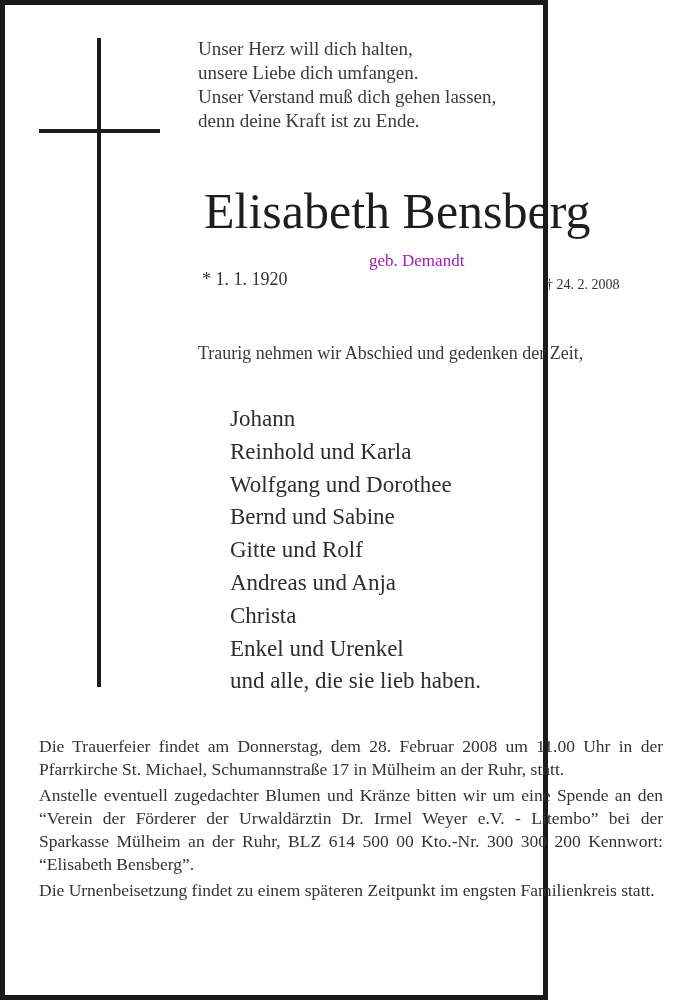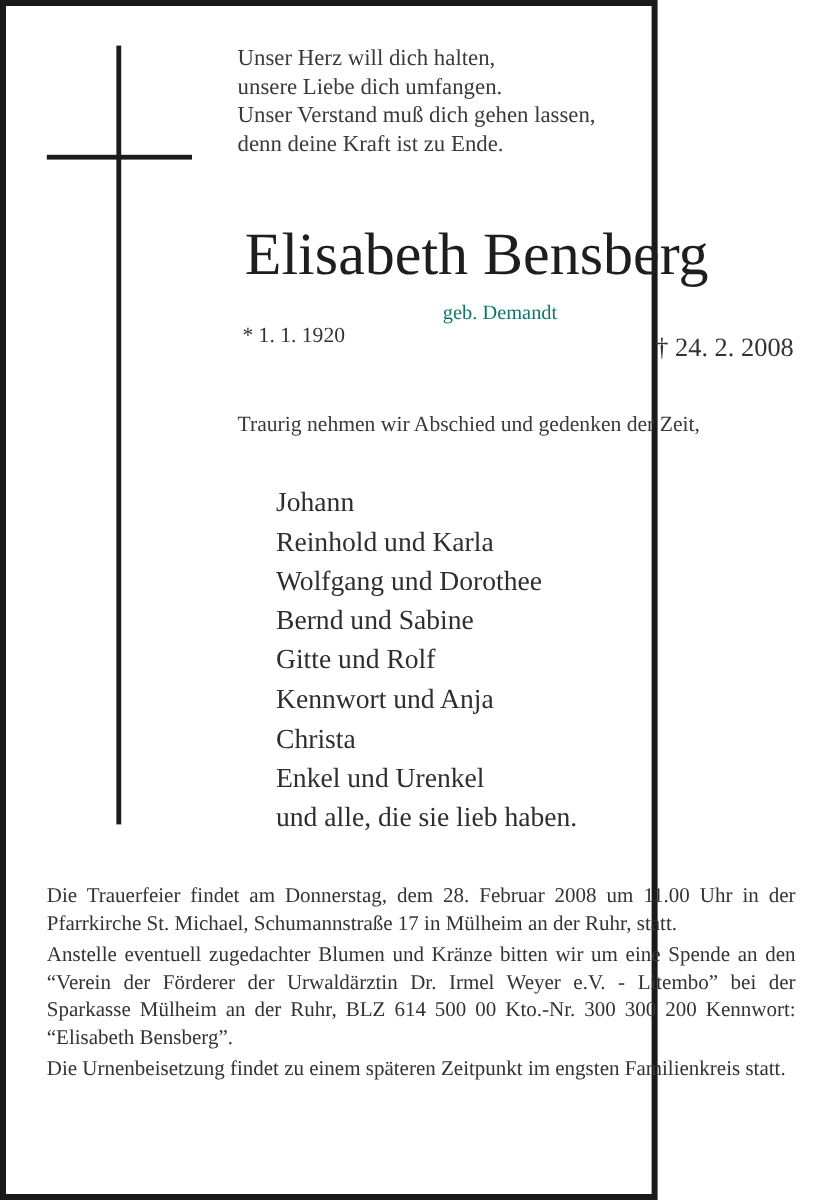--- a/index.html
+++ b/index.html
@@ -12,23 +12,23 @@
       background: #ffffff;
     }
     .serif { font-family: "Liberation Serif", "DejaVu Serif", serif; color: #2a2a2a; }
     .cross-v { position: absolute; left: 92px; top: 33px; width: 4px; height: 649px; background: #1c1c1c; }
     .cross-h { position: absolute; left: 34px; top: 124px; width: 121px; height: 4px; background: #1c1c1c; }
 
     .poem { position: absolute; left: 193px; top: 32px; font-size: 19px; line-height: 24px; color: #3a3a3a; }
     .poem div { white-space: nowrap; }
 
     .name { position: absolute; left: 199px; top: 176px; font-size: 50px; line-height: 60px; color: #1e1e1e; white-space: nowrap; letter-spacing: 0px; font-family: Liberation Serif, serif; }
-    .maiden { position: absolute; left: 364px; top: 246px; font-size: 17px; color: #0f766e; white-space: nowrap; }
+    .maiden { position: absolute; left: 364px; top: 246px; font-size: 17px; color: #a21caf; white-space: nowrap; }
     .born { position: absolute; left: 197px; top: 264px; font-size: 18px; color: #333; white-space: nowrap; }
-    .died { position: absolute; left: 541px; top: 272px; font-size: 22px; color: #333; white-space: nowrap; }
+    .died { position: absolute; left: 541px; top: 272px; font-size: 14px; color: #333; white-space: nowrap; }
 
     .intro { position: absolute; left: 193px; top: 337px; font-size: 18px; line-height: 22px; color: #3a3a3a; }
     .intro div { white-space: nowrap; }
 
     .mourners { position: absolute; left: 193px; top: 398px; font-size: 23px; line-height: 32.8px; color: #2e2e2e; }
     .mourners div { white-space: nowrap; margin-left: 32px; }
 
     .notes { position: absolute; left: 34px; top: 730px; width: 624px; font-size: 17.5px; line-height: 23.3px; color: #333; text-align: justify; }
     .notes p { margin: 0 0 2px 0; }
   </style>
@@ -54,21 +54,21 @@
   <div class="intro serif">
     <div>Traurig nehmen wir Abschied und gedenken der Zeit,</div>
   </div>
 
   <div class="mourners serif">
     <div>Johann</div>
     <div>Reinhold und Karla</div>
     <div>Wolfgang und Dorothee</div>
     <div>Bernd und Sabine</div>
     <div>Gitte und Rolf</div>
-    <div>Kennwort und Anja</div>
+    <div>Andreas und Anja</div>
     <div>Christa</div>
     <div>Enkel und Urenkel</div>
     <div>und alle, die sie lieb haben.</div>
   </div>
 
   <div class="notes serif">
     <p>Die Trauerfeier findet am Donnerstag, dem 28. Februar 2008 um 11.00 Uhr in der Pfarrkirche St. Michael, Schumannstraße 17 in Mülheim an der Ruhr, statt.</p>
     <p>Anstelle eventuell zugedachter Blumen und Kränze bitten wir um eine Spende an den “Verein der Förderer der Urwaldärztin Dr. Irmel Weyer e.V. - Litembo” bei der Sparkasse Mülheim an der Ruhr, BLZ 614 500 00 Kto.-Nr. 300 300 200 Kennwort: “Elisabeth Bensberg”.</p>
     <p>Die Urnenbeisetzung findet zu einem späteren Zeitpunkt im engsten Familienkreis statt.</p>
   </div>

